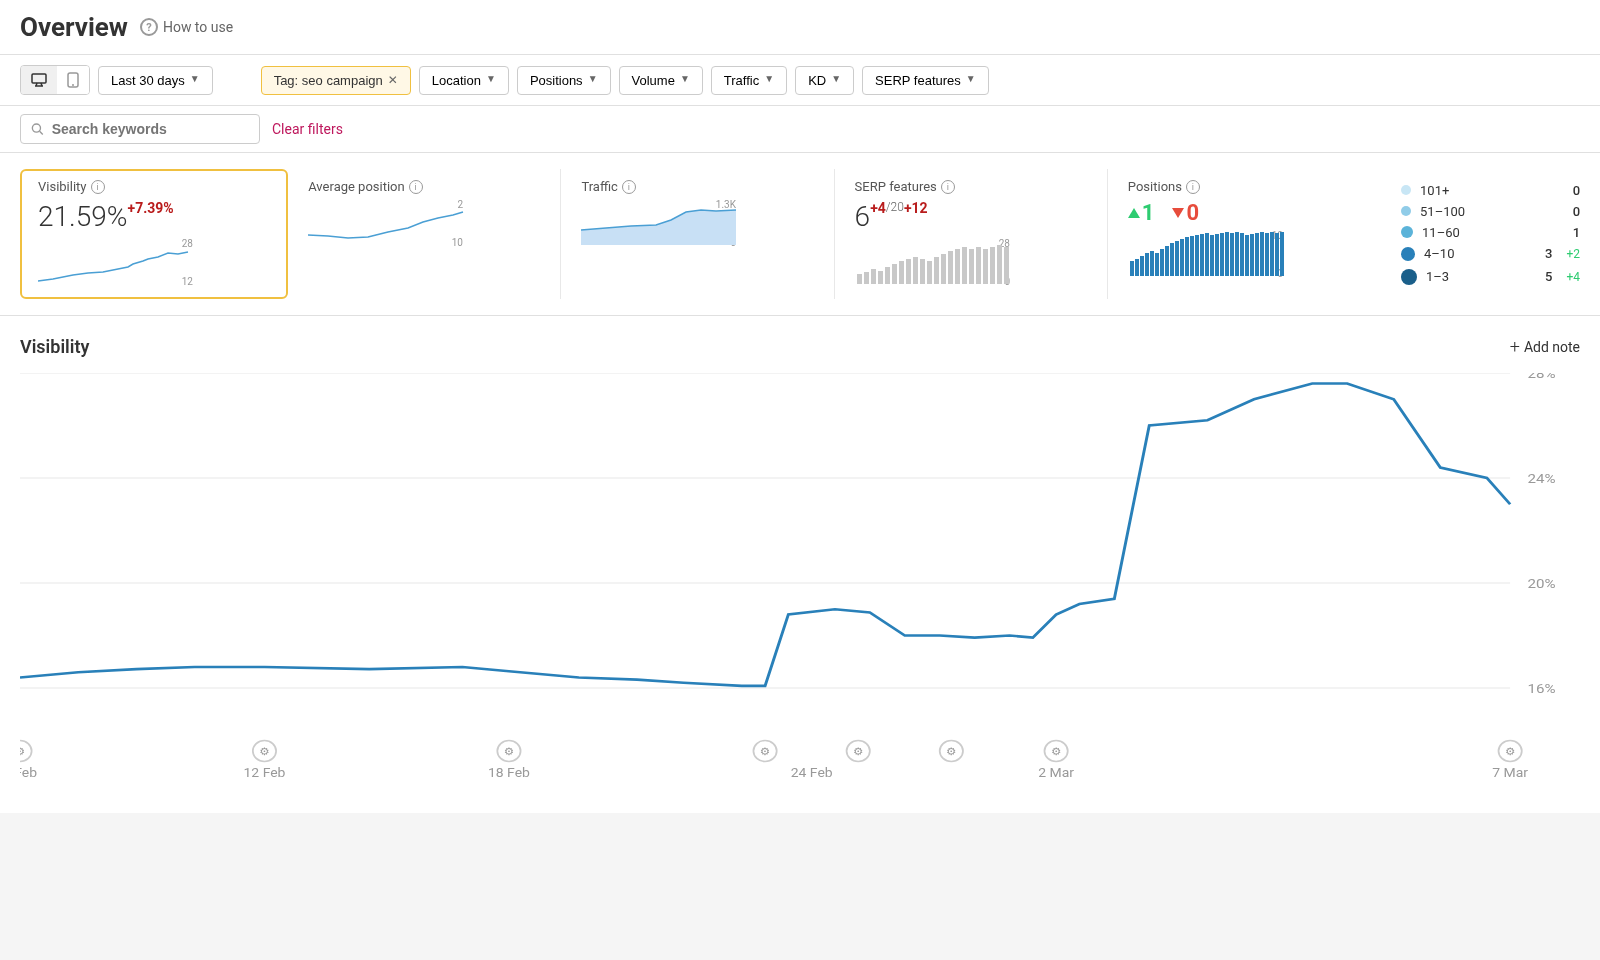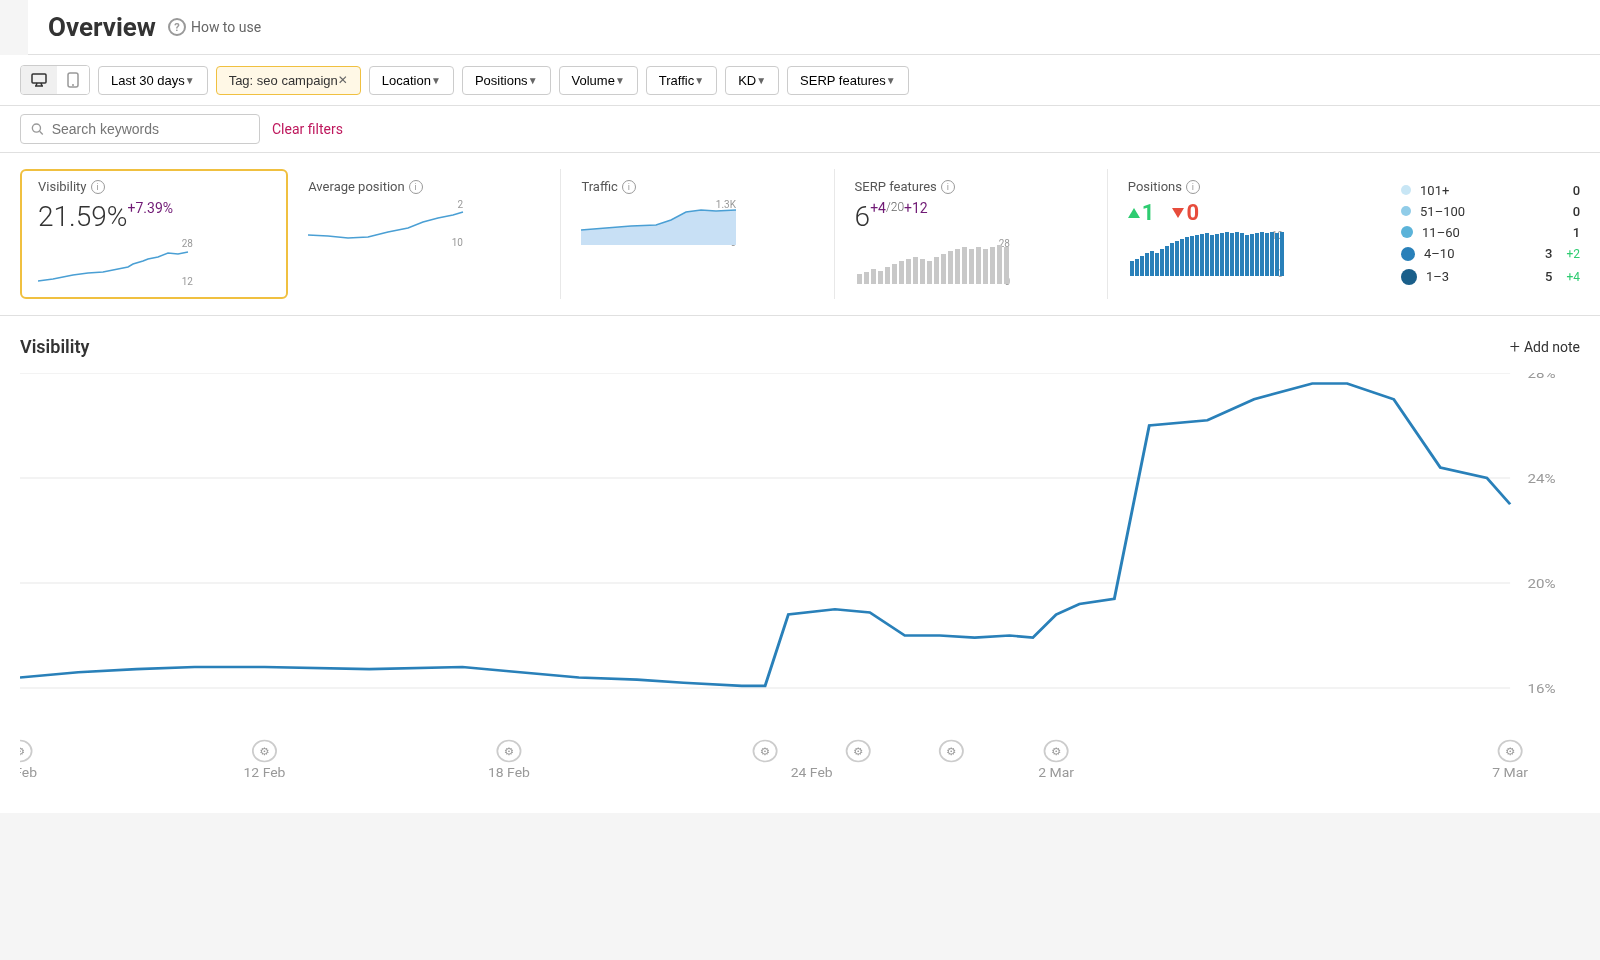--- a/index.html
+++ b/index.html
@@ -1,45 +1,45 @@
 <!DOCTYPE html>
 <html><head>
   <meta charset="utf-8">
   <style>
     * { box-sizing: border-box; margin: 0; padding: 0; }
     body { font-family: -apple-system, BlinkMacSystemFont, 'Segoe UI', Roboto, sans-serif; background: #f5f5f5; color: #333; font-size: 14px; }
 
-    .header { background: #fff; border-bottom: 1px solid #e0e0e0; padding: 12px 20px; display: flex; align-items: center; gap: 12px; margin-left: 28px; }
+    .header { background: #fff; border-bottom: 1px solid #e0e0e0; padding: 12px 20px; display: flex; align-items: center; gap: 12px; }
     .page-title { font-size: 26px; font-weight: 700; }
     .how-to-use { display: flex; align-items: center; gap: 5px; color: #666; font-size: 14px; cursor: pointer; }
     .help-icon { width: 18px; height: 18px; border-radius: 50%; border: 2px solid #999; display: flex; align-items: center; justify-content: center; font-size: 11px; color: #999; font-weight: bold; }
 
     .toolbar { background: #fff; border-bottom: 1px solid #e0e0e0; padding: 10px 20px; display: flex; align-items: center; gap: 8px; flex-wrap: wrap; }
     .device-toggle { display: flex; border: 1px solid #ccc; border-radius: 4px; overflow: hidden; }
     .device-btn { padding: 6px 10px; background: #fff; border: none; cursor: pointer; display: flex; align-items: center; }
     .device-btn.active { background: #f0f0f0; }
 
-    .filter-btn { display: flex; align-items: center; padding: 6px 12px; border: 1px solid #ccc; border-radius: 4px; background: #fff; cursor: pointer; font-size: 13px; white-space: nowrap; }
+    .filter-btn { display: flex; align-items: flex-start; gap: 5px; padding: 6px 12px; border: 1px solid #ccc; border-radius: 4px; background: #fff; cursor: pointer; font-size: 13px; white-space: nowrap; }
     .filter-btn .arrow { font-size: 10px; color: #666; }
-    .tag-btn { background: #fff8e6; border-color: #f0c040; color: #333; }
+    .tag-btn { background: #fff8e6; border-color: #f0c040; color: #333; margin-left: 40px; }
     .tag-btn .close { cursor: pointer; color: #666; font-size: 12px; }
 
     .search-row { background: #fff; border-bottom: 1px solid #e0e0e0; padding: 8px 20px; display: flex; align-items: center; gap: 12px; }
     .search-box { display: flex; align-items: center; gap: 8px; border: 1px solid #ccc; border-radius: 4px; padding: 6px 10px; width: 240px; background: #fff; }
-    .search-input { border: none; outline: none; font-size: 14px; color: #1d4ed8; width: 100%; background: transparent; }
+    .search-input { border: none; outline: none; font-size: 14px; color: #1d4ed8; width: 100%; background: transparent; font-weight: bold; }
     .clear-filters { color: #be185d; font-size: 14px; cursor: pointer; text-decoration: none; }
 
     .metrics-row { background: #fff; border-bottom: 1px solid #e0e0e0; padding: 16px 20px; display: flex; align-items: stretch; gap: 0; }
     .metric-card { flex: 1; padding: 10px 20px; border-right: 1px solid #e8e8e8; }
     .metric-card:first-child { border: 2px solid #f0c040; border-radius: 6px; padding: 8px 16px; }
     .metric-card:last-child { border-right: none; }
     .metric-label { font-size: 13px; color: #555; display: flex; align-items: center; gap: 4px; margin-bottom: 6px; }
     .info-icon { width: 14px; height: 14px; border-radius: 50%; border: 1px solid #999; display: inline-flex; align-items: center; justify-content: center; font-size: 9px; color: #999; cursor: pointer; }
     .metric-value { font-size: 28px; font-weight: 300; display: flex; align-items: flex-start; gap: 0; }
-    .metric-change-green { color: #701a75; font-size: 14px; font-weight: 400; }
+    .metric-change-green { color: #b91c1c; font-size: 14px; font-weight: 700; }
     .metric-sub { font-size: 12px; color: #666; }
     .metric-mini-chart { margin-top: 6px; position: relative; height: 50px; }
 
     .positions-legend { padding: 0 0 0 20px; display: flex; flex-direction: column; justify-content: center; gap: 6px; min-width: 200px; }
     .legend-item { display: flex; align-items: center; gap: 8px; font-size: 13px; }
     .legend-count { margin-left: auto; font-weight: 500; min-width: 20px; text-align: right; }
     .legend-change { color: #2ecc71; font-size: 12px; }
 
     .main-chart-section { background: #fff; margin: 0; padding: 20px; }
     .chart-header { display: flex; align-items: center; justify-content: space-between; margin-bottom: 16px; }

